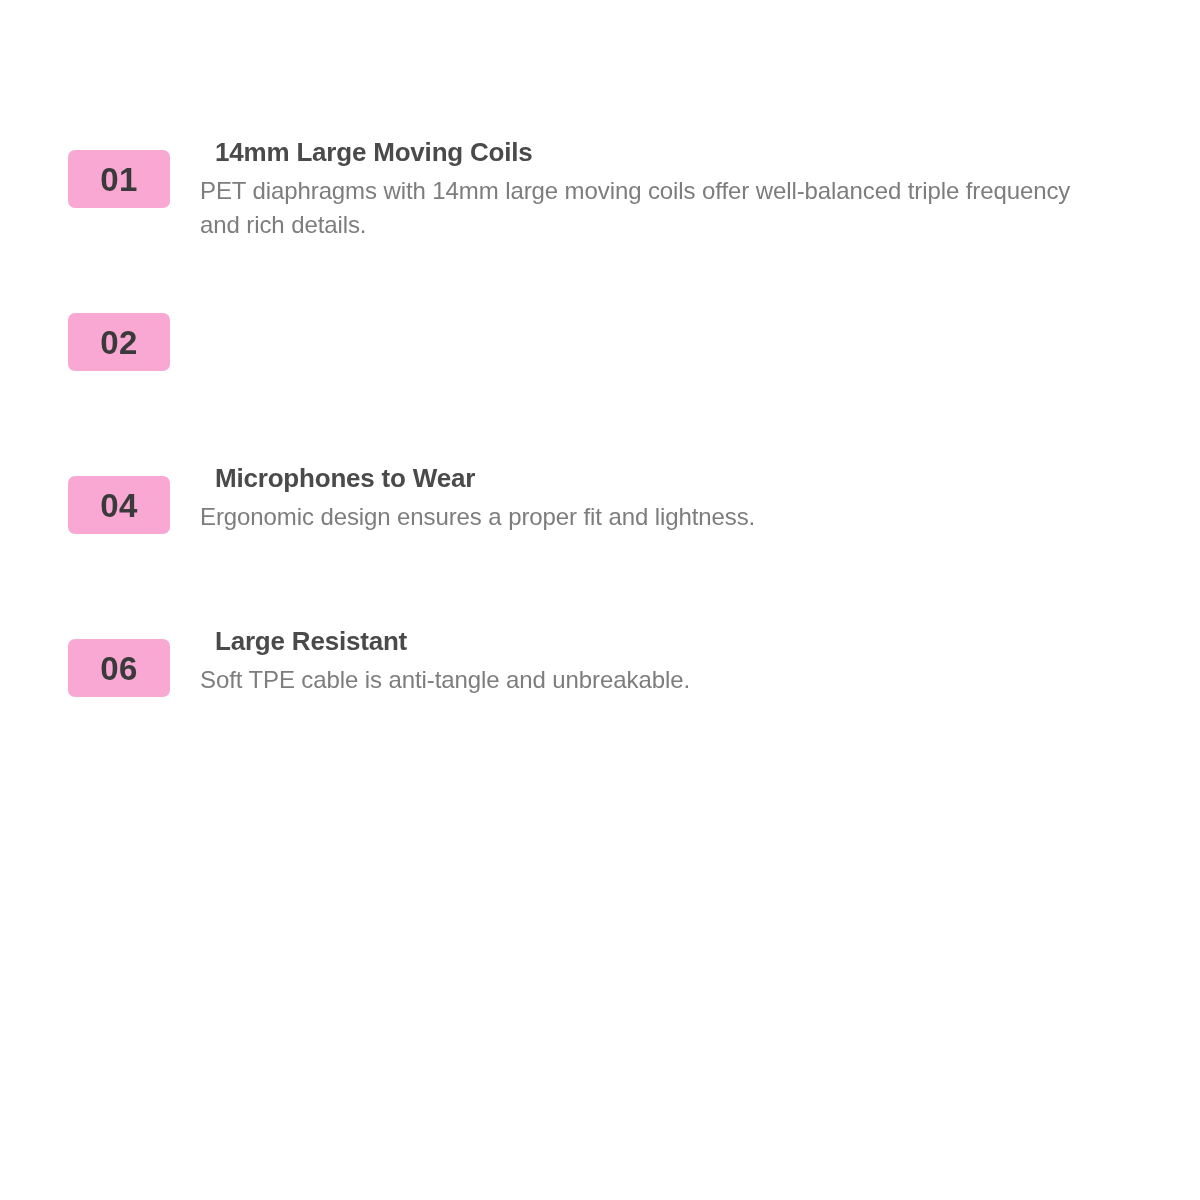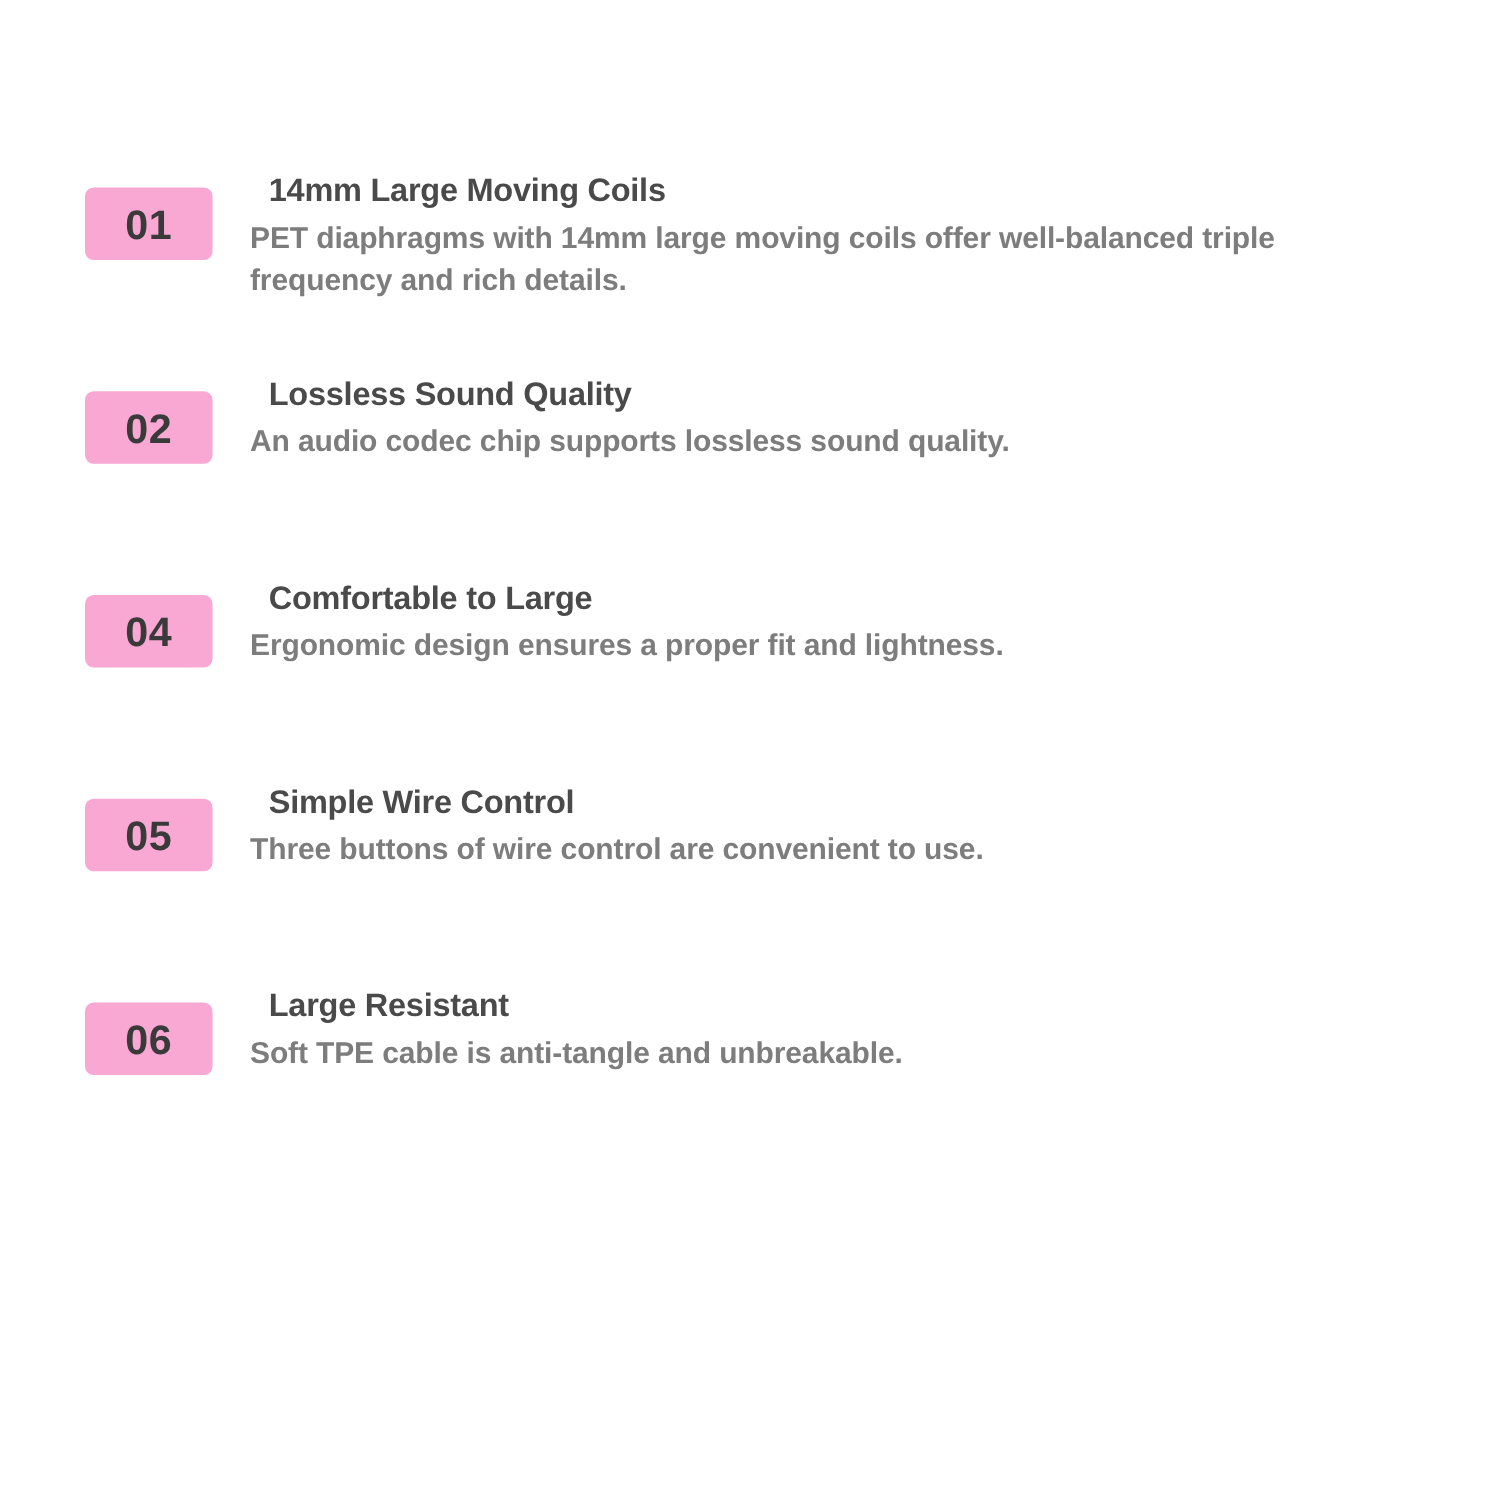--- a/index.html
+++ b/index.html
@@ -59,21 +59,21 @@
     font-weight: bold;
     color: #4a4a4a;
     line-height: 1.25;
     margin: 0 0 5px 15px;
     letter-spacing: -0.2px;
   }
 
   .feature-desc {
     font-family: "Liberation Sans", sans-serif;
     font-size: 24px;
-    font-weight: bold;
+    font-weight: normal;
     color: #7d7d7d;
     line-height: 1.42;
     margin: 0;
     max-width: 900px;
     letter-spacing: -0.1px;
   }
 </style>
 </head>
 <body>
 
@@ -86,46 +86,33 @@
     <div class="text-block">
       <h3 class="feature-title">14mm Large Moving Coils</h3>
       <p class="feature-desc">PET diaphragms with 14mm large moving coils offer well-balanced triple frequency and rich details.</p>
     </div>
   </div>
 
   <div class="feature-item">
     <div class="badge">
       <span class="badge-number">02</span>
     </div>
-    <div class="text-block">
-      <h3 class="feature-title">Lossless Sound Quality</h3>
-      <p class="feature-desc">An audio codec chip supports lossless sound quality.</p>
-    </div>
   </div>
 
 
   <div class="feature-item">
     <div class="badge">
       <span class="badge-number">04</span>
     </div>
     <div class="text-block">
-      <h3 class="feature-title">Comfortable to Large</h3>
+      <h3 class="feature-title">Microphones to Wear</h3>
       <p class="feature-desc">Ergonomic design ensures a proper fit and lightness.</p>
     </div>
   </div>
 
-  <div class="feature-item">
-    <div class="badge">
-      <span class="badge-number">05</span>
-    </div>
-    <div class="text-block">
-      <h3 class="feature-title">Simple Wire Control</h3>
-      <p class="feature-desc">Three buttons of wire control are convenient to use.</p>
-    </div>
-  </div>
 
   <div class="feature-item">
     <div class="badge">
       <span class="badge-number">06</span>
     </div>
     <div class="text-block">
       <h3 class="feature-title">Large Resistant</h3>
       <p class="feature-desc">Soft TPE cable is anti-tangle and unbreakable.</p>
     </div>
   </div>

